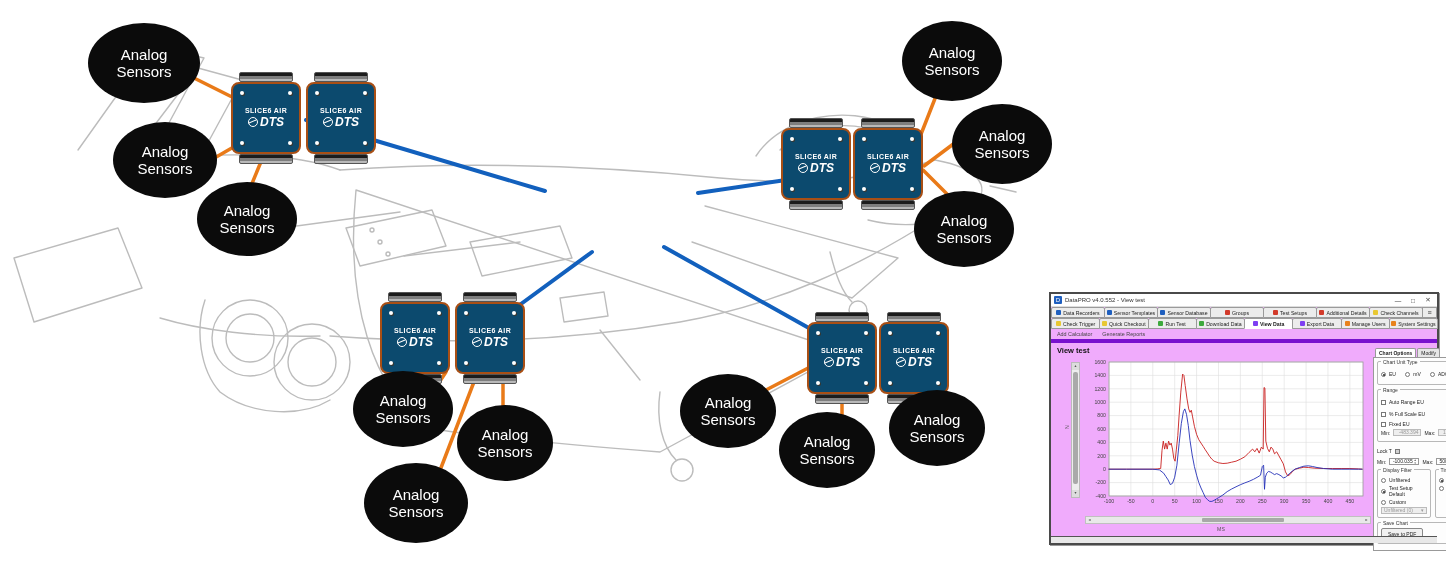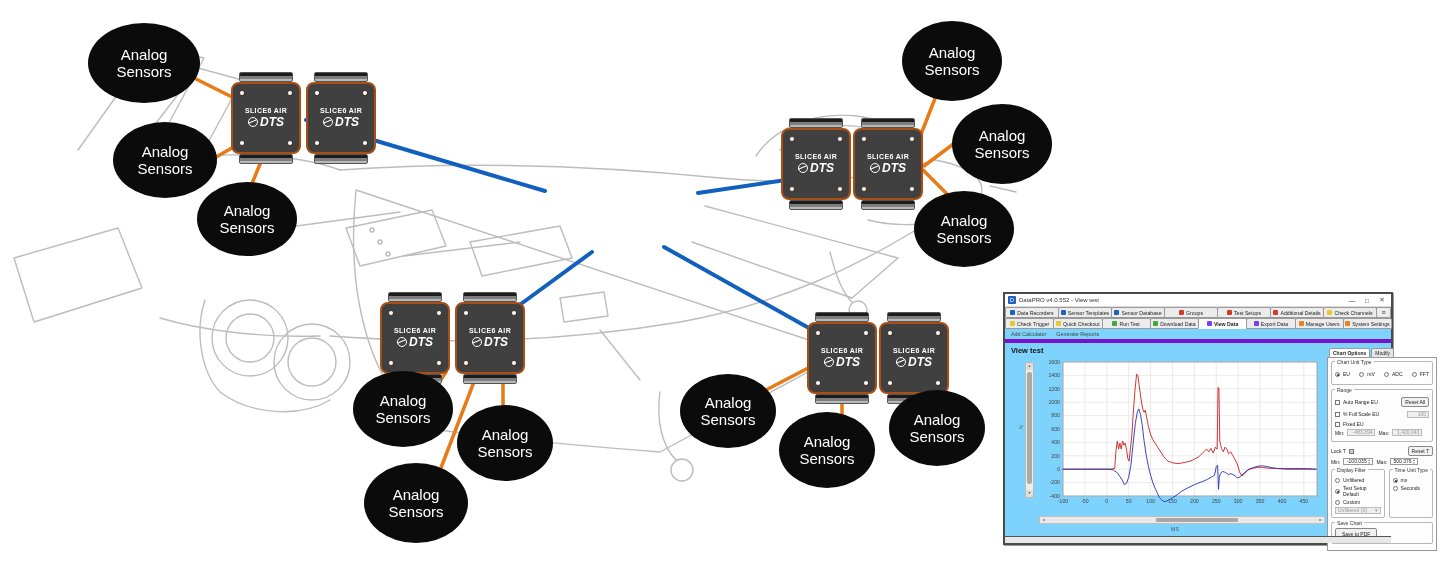--- a/index.html
+++ b/index.html
@@ -12,33 +12,33 @@
   .bubble{position:absolute;background:#0b0b0b;border-radius:50%;color:#fff;
           display:flex;align-items:center;justify-content:center;text-align:center;
           font-size:15px;line-height:1.15;z-index:3;padding:0 8px;box-sizing:border-box;}
   .hub{position:absolute;left:519px;top:157px;width:192px;height:106px;border-radius:50%;
        background:#D06A25;display:flex;align-items:center;justify-content:center;text-align:center;
        font-size:17px;font-weight:bold;color:#201505;z-index:3;padding:0 18px;box-sizing:border-box;line-height:1.2;}
 
   .device{position:absolute;width:70px;z-index:2;}
   .device .conn{width:54px;height:10px;margin:0 auto;background:linear-gradient(#1c1c1c 0 35%,#7e7e7e 35% 75%,#b9b9b9 75% 100%);
                 border-radius:2px;border:1px solid #555;box-sizing:border-box;}
-  .device .body{position:relative;width:70px;height:72px;background:#404040;
+  .device .body{position:relative;width:70px;height:72px;background:#0c4a6e;
                 border:2px solid #A94F15;border-radius:8px;box-sizing:border-box;
                 display:flex;flex-direction:column;align-items:center;justify-content:center;gap:1px;}
   .device .screw{position:absolute;width:4px;height:4px;background:#fff;border-radius:50%;box-shadow:1px 1px 0 rgba(90,40,0,.6);}
   .device .screw.tl{left:7px;top:7px}.device .screw.tr{right:7px;top:7px}
   .device .screw.bl{left:7px;bottom:7px}.device .screw.br{right:7px;bottom:7px}
   .device .nm{color:#fff;font-size:7px;font-weight:bold;letter-spacing:.4px;}
   .device .dtsrow{display:flex;align-items:center;gap:2px;color:#fff;font-weight:bold;font-style:italic;font-size:12px;}
   .swoosh{width:8px;height:8px;border:1px solid #fff;border-radius:50%;position:relative;display:inline-block;}
   .swoosh::after{content:"";position:absolute;left:-1px;top:3px;width:9px;height:1px;background:#fff;transform:rotate(-24deg);}
 
   
-  .appwin{position:absolute;left:1003px;top:292px;width:390px;height:253px;background:#7dd3fc;
+  .appwin{position:absolute;left:1049px;top:292px;width:390px;height:253px;background:#f0abfc;
           border:2px solid #4a4a4a;box-sizing:border-box;z-index:5;box-shadow:1px 1px 0 #999;font-size:5.4px;color:#222;}
   .titlebar{position:absolute;left:0;top:0;right:0;height:13px;background:#fff;border-bottom:1px solid #ddd;
             display:flex;align-items:center;padding:0 3px;gap:3px;box-sizing:border-box;}
   .appicon{width:8px;height:8px;background:#1f5fbf;border-radius:1px;color:#fff;font-size:6px;line-height:8px;text-align:center;}
   .wtitle{font-size:6px;color:#333;flex:1;white-space:nowrap;overflow:hidden;}
   .wbtn{width:12px;text-align:center;font-size:6.5px;color:#444;cursor:default;}
   .tabrow{position:absolute;left:0;right:0;height:11px;display:flex;}
   .tabrow.r1{top:13px;} .tabrow.r2{top:24px;}
   .tab{flex:1;display:flex;align-items:center;justify-content:center;gap:2px;background:#ececec;
        border:1px solid #9a9a9a;border-radius:2px 2px 0 0;margin-right:-1px;font-size:5.2px;

